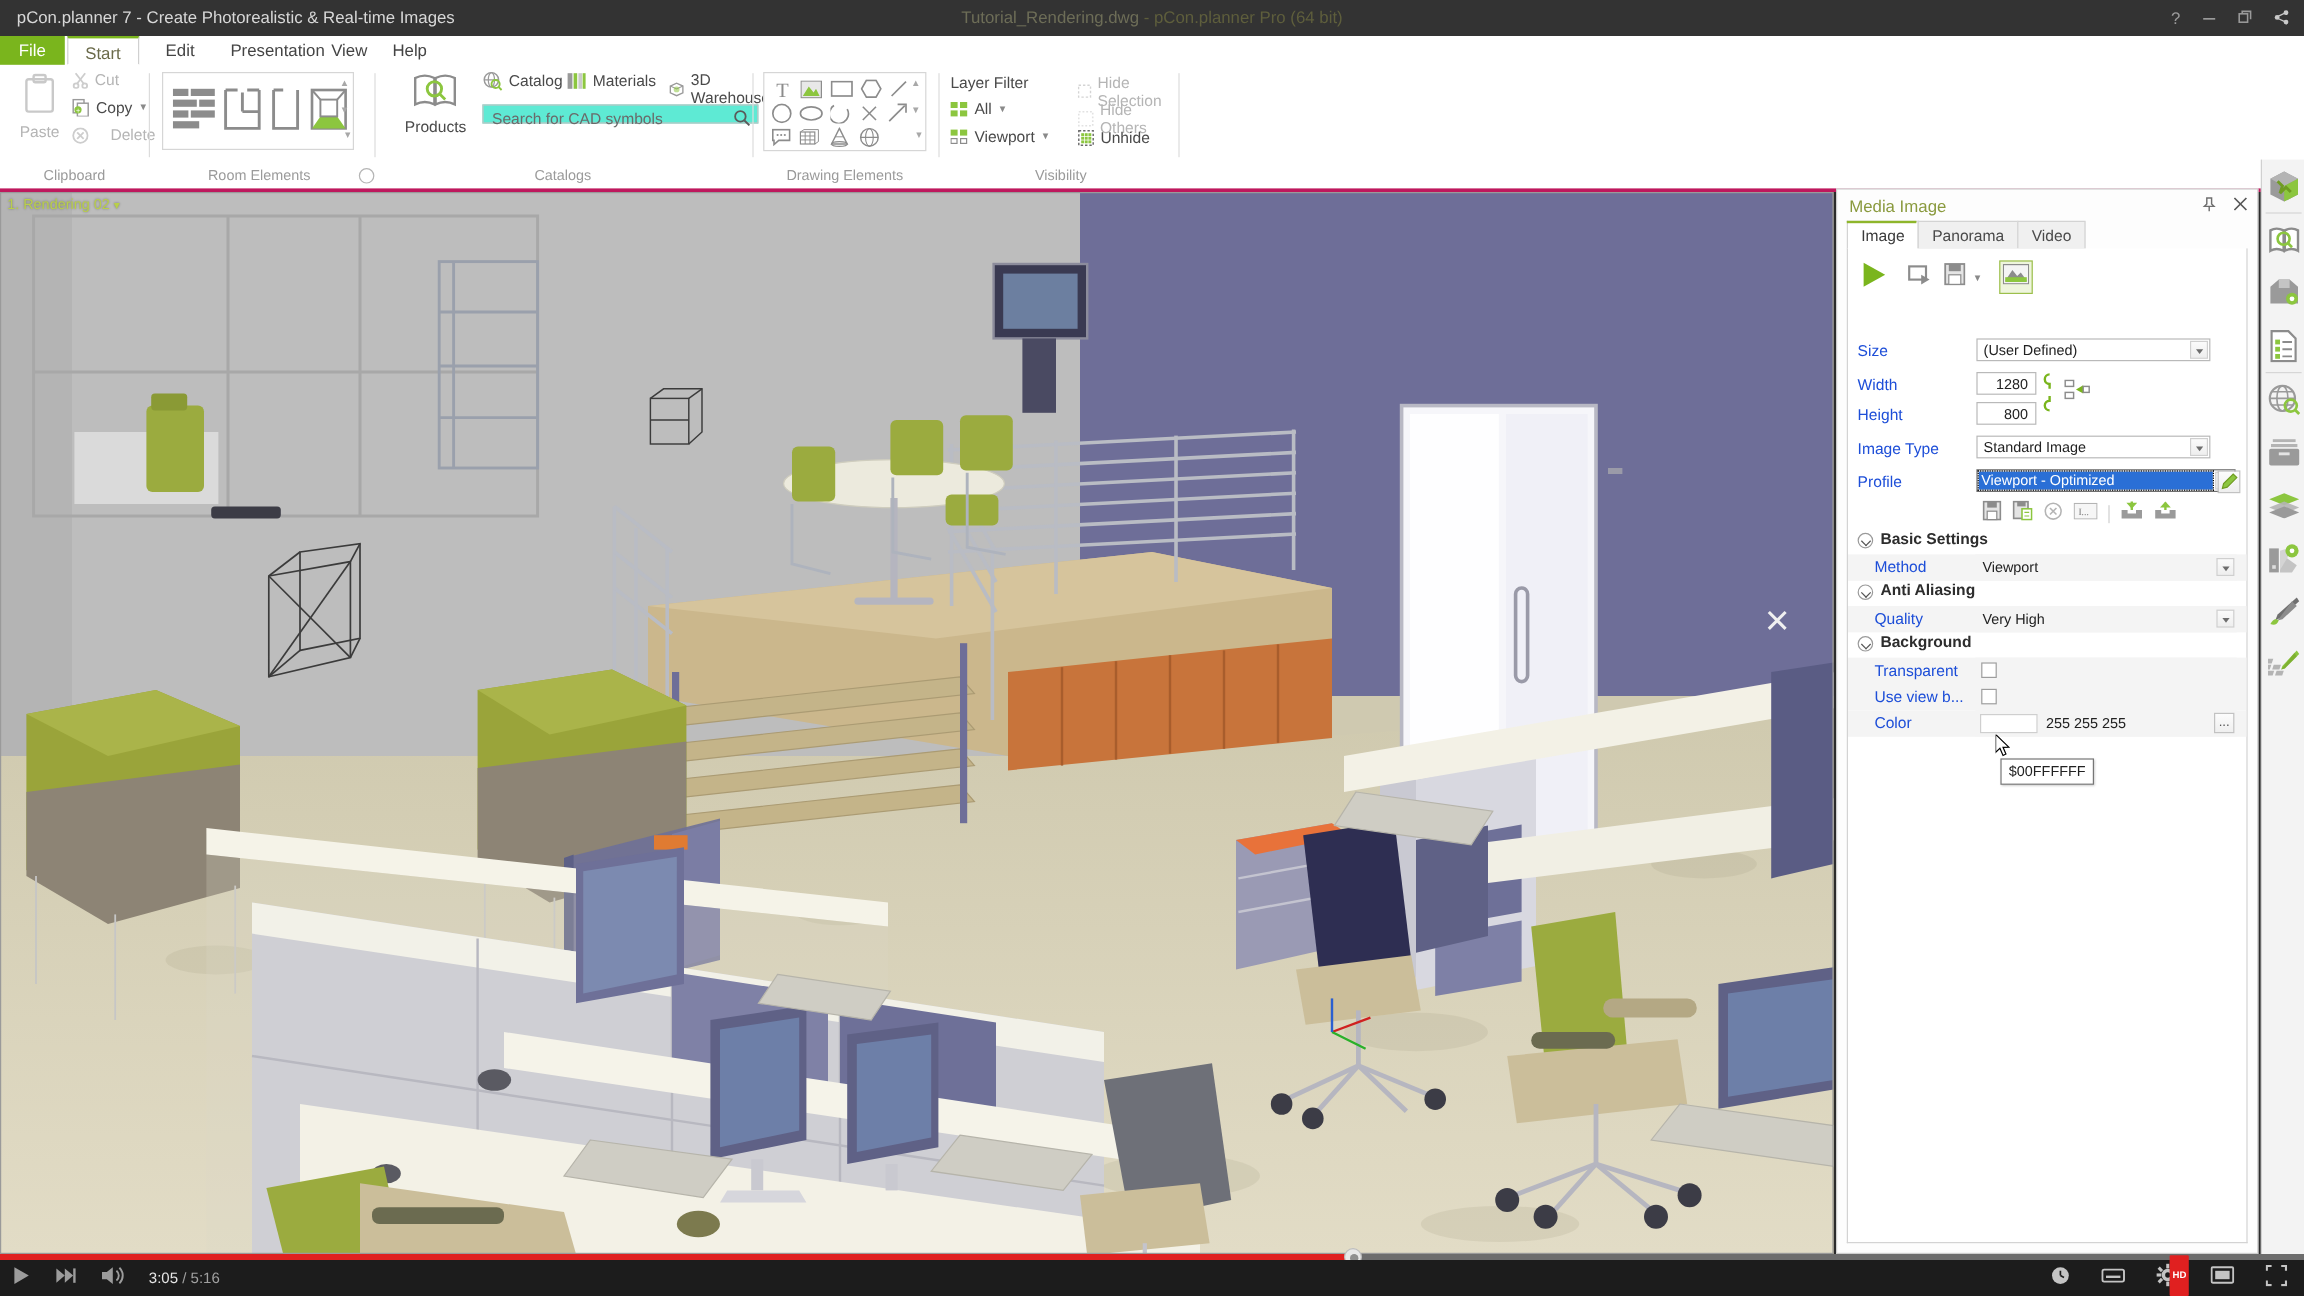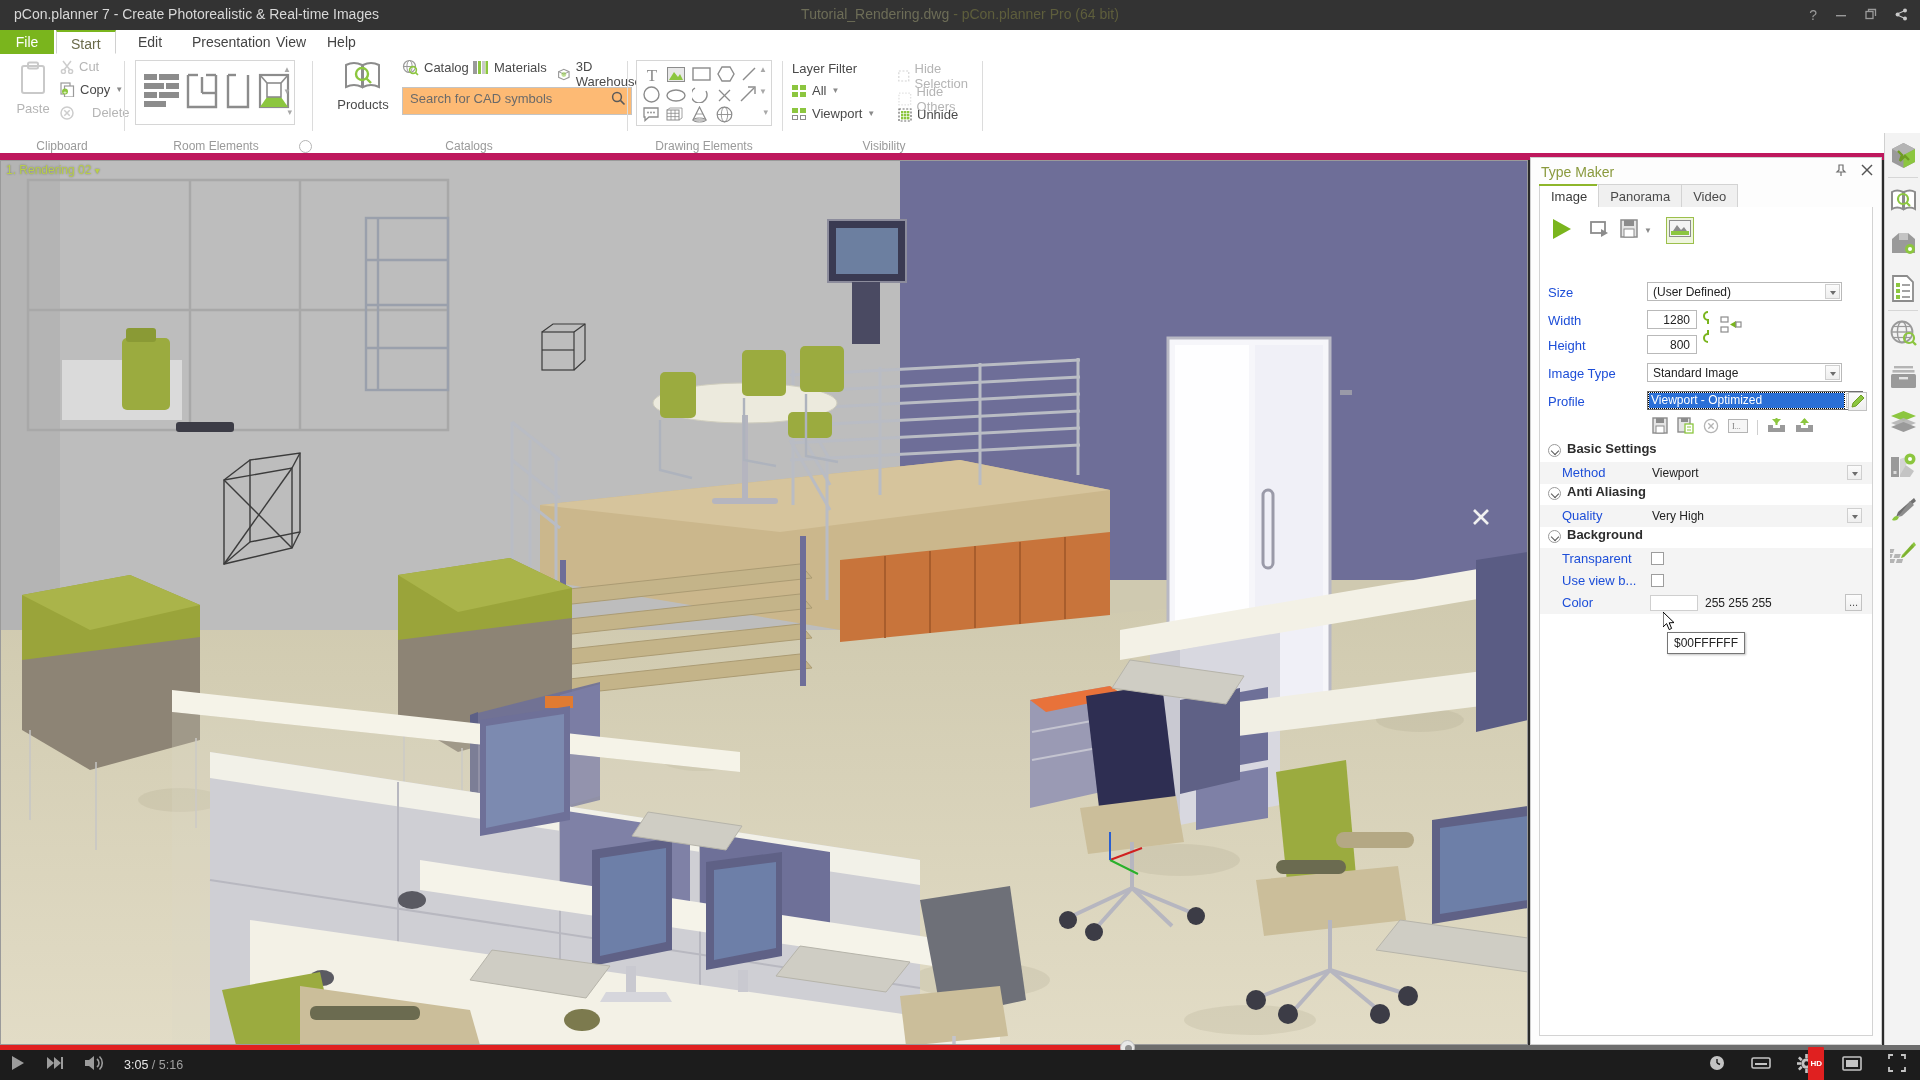--- a/index.html
+++ b/index.html
@@ -8,37 +8,37 @@
 
   
   .titlebar{position:absolute;left:0;top:0;width:1920px;height:30px;background:#333333;color:#d2d2d2;}
   .tb-app{position:absolute;left:14px;top:6px;font-size:14px;color:#d8d8d8;}
   .tb-center{position:absolute;left:0;top:6px;width:1920px;text-align:center;font-size:14px;color:#6d6d57;}
   .tb-center .dim{color:#5e5e3c;}
   .tb-btns{position:absolute;right:12px;top:0;height:30px;display:flex;align-items:center;gap:18px;}
   .tb-btns span{color:#9a9a9a;font-size:14px;line-height:1;cursor:default;}
 
   
-  .ribbon{position:absolute;left:0;top:30px;width:1920px;height:130px;background:#ffffff;border-bottom:7px solid #be185d;}
+  .ribbon{position:absolute;left:0;top:30px;width:1920px;height:130px;background:#ffffff;border-bottom:3px solid #be185d;}
   .menubar{position:absolute;left:0;top:0;height:24px;width:100%;}
   .mi{position:absolute;top:0;height:24px;line-height:24px;font-size:14px;color:#444;padding:0 14px;cursor:default;}
   .mi.file{background:#7ab51d;color:#fff;left:0;width:54px;text-align:center;padding:0;}
   .mi.active{color:#6a6a4a;border:1px solid #d0d0d0;border-bottom:1px solid #fff;border-top:2px solid #7ab51d;background:#fff;}
 
   .rb-body{position:absolute;left:0;top:25px;width:100%;height:82px;}
   .grp{position:absolute;top:0;height:82px;}
   .grp-lbl{position:absolute;bottom:-16px;width:100%;text-align:center;font-size:12px;color:#9a9a9a;}
   .sep{position:absolute;top:6px;width:1px;height:70px;background:#dcdcdc;}
 
   .btn-lbl{font-size:13px;color:#4a4a4a;}
   .dim-lbl{font-size:13px;color:#b5b5b5;}
 
   .iconbox{border:1px solid #d6d6d6;background:#fff;}
 
-  .searchbox{position:absolute;border:1px solid #c4c4c4;background:#fdba74;height:28px;}
+  .searchbox{position:absolute;border:1px solid #c4c4c4;background:#5eead4;height:16px;}
   .searchbox .ph{position:absolute;left:7px;top:3px;font-size:13px;color:#6a6a6a;}
 
   
   .viewport{position:absolute;left:0;top:160px;width:1528px;height:885px;overflow:hidden;background:#cfc9b0;}
   .vp-label{position:absolute;left:6px;top:3px;font-size:12px;color:#b9cf4a;z-index:40;text-shadow:0 0 2px rgba(0,0,0,.4);}
   .vp-caret{color:#b9cf4a;font-size:10px;}
 
   
   .mmpanel{position:absolute;left:1530px;top:157px;width:352px;height:888px;background:#fdfdfd;border:1px solid #cfcfcf;}
   .mm-title{position:absolute;left:10px;top:6px;font-size:14px;color:#8a9a3e;}
@@ -700,21 +700,21 @@
     <svg width="22" height="22" viewBox="0 0 22 22">
         <g stroke="#f0f0f0" stroke-width="2.6">
           <line x1="4" y1="4" x2="18" y2="18"></line>
           <line x1="18" y1="4" x2="4" y2="18"></line>
         </g>
       </svg>
   </div>
 </div>
 
 <div class="mmpanel">
-  <div class="mm-title">Type Maker</div>
+  <div class="mm-title">Media Image</div>
   <div class="mm-tb">
     <span>
       <svg width="12" height="13" viewBox="0 0 12 13">
           <path d="M4 1 h4 v5 l2 2 h-8 l2 -2 z" fill="none" stroke="#6f6f6f" stroke-width="1.2"></path>
           <line x1="6" y1="8" x2="6" y2="12" stroke="#6f6f6f" stroke-width="1.2"></line>
         </svg>
     </span>
     <span>
       <svg width="12" height="12" viewBox="0 0 12 12">
           <line x1="1" y1="1" x2="11" y2="11" stroke="#555" stroke-width="1.4"></line>

